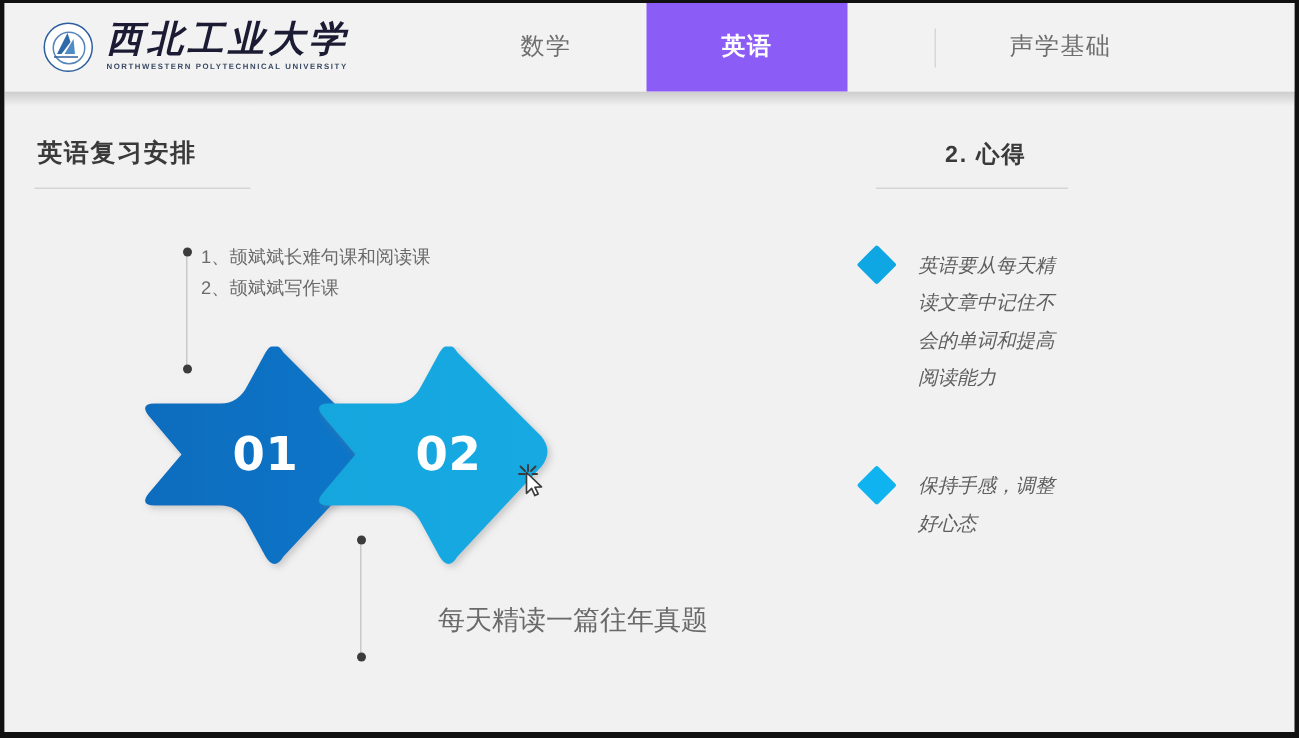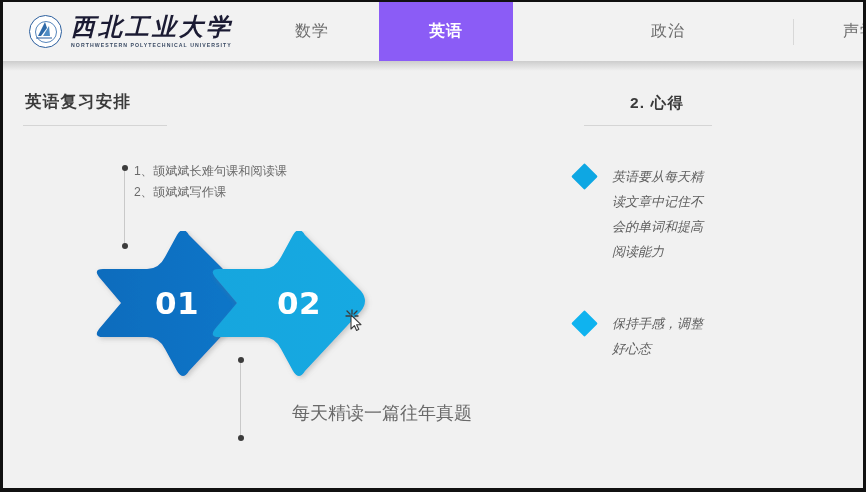--- a/index.html
+++ b/index.html
@@ -32,20 +32,21 @@
   .header {
     position: absolute;
     left: 0;
     top: 0;
     width: 860px;
     height: 59px;
     background: #f2f2f2;
     display: flex;
     align-items: stretch;
     z-index: 5;
+    gap: 32px;
   }
   .header-shadow {
     position: absolute;
     left: 0;
     top: 59px;
     width: 860px;
     height: 10px;
     background: linear-gradient(to bottom, rgba(120,120,120,0.30), rgba(120,120,120,0.0));
     z-index: 4;
     pointer-events: none;
@@ -280,21 +281,20 @@
       </div>
       <div class="brand-text">
         <div class="brand-cn">西北工业大学</div>
         <div class="brand-en">NORTHWESTERN POLYTECHNICAL UNIVERSITY</div>
       </div>
     </div>
 
     <div class="tabs">
       <div class="tab tab-math">数学</div>
       <div class="tab tab-active">英语</div>
-      <div class="tab tab-politics">政治</div>
       <div class="tab-divider"></div>
       <div class="tab tab-acoustics">声学基础</div>
     </div>
   </div>
   <div class="header-shadow"></div>
 
   <div class="slide">
 
     <div class="sec-head" id="left-head">英语复习安排</div>
     <div class="sec-rule" id="left-rule"></div>

